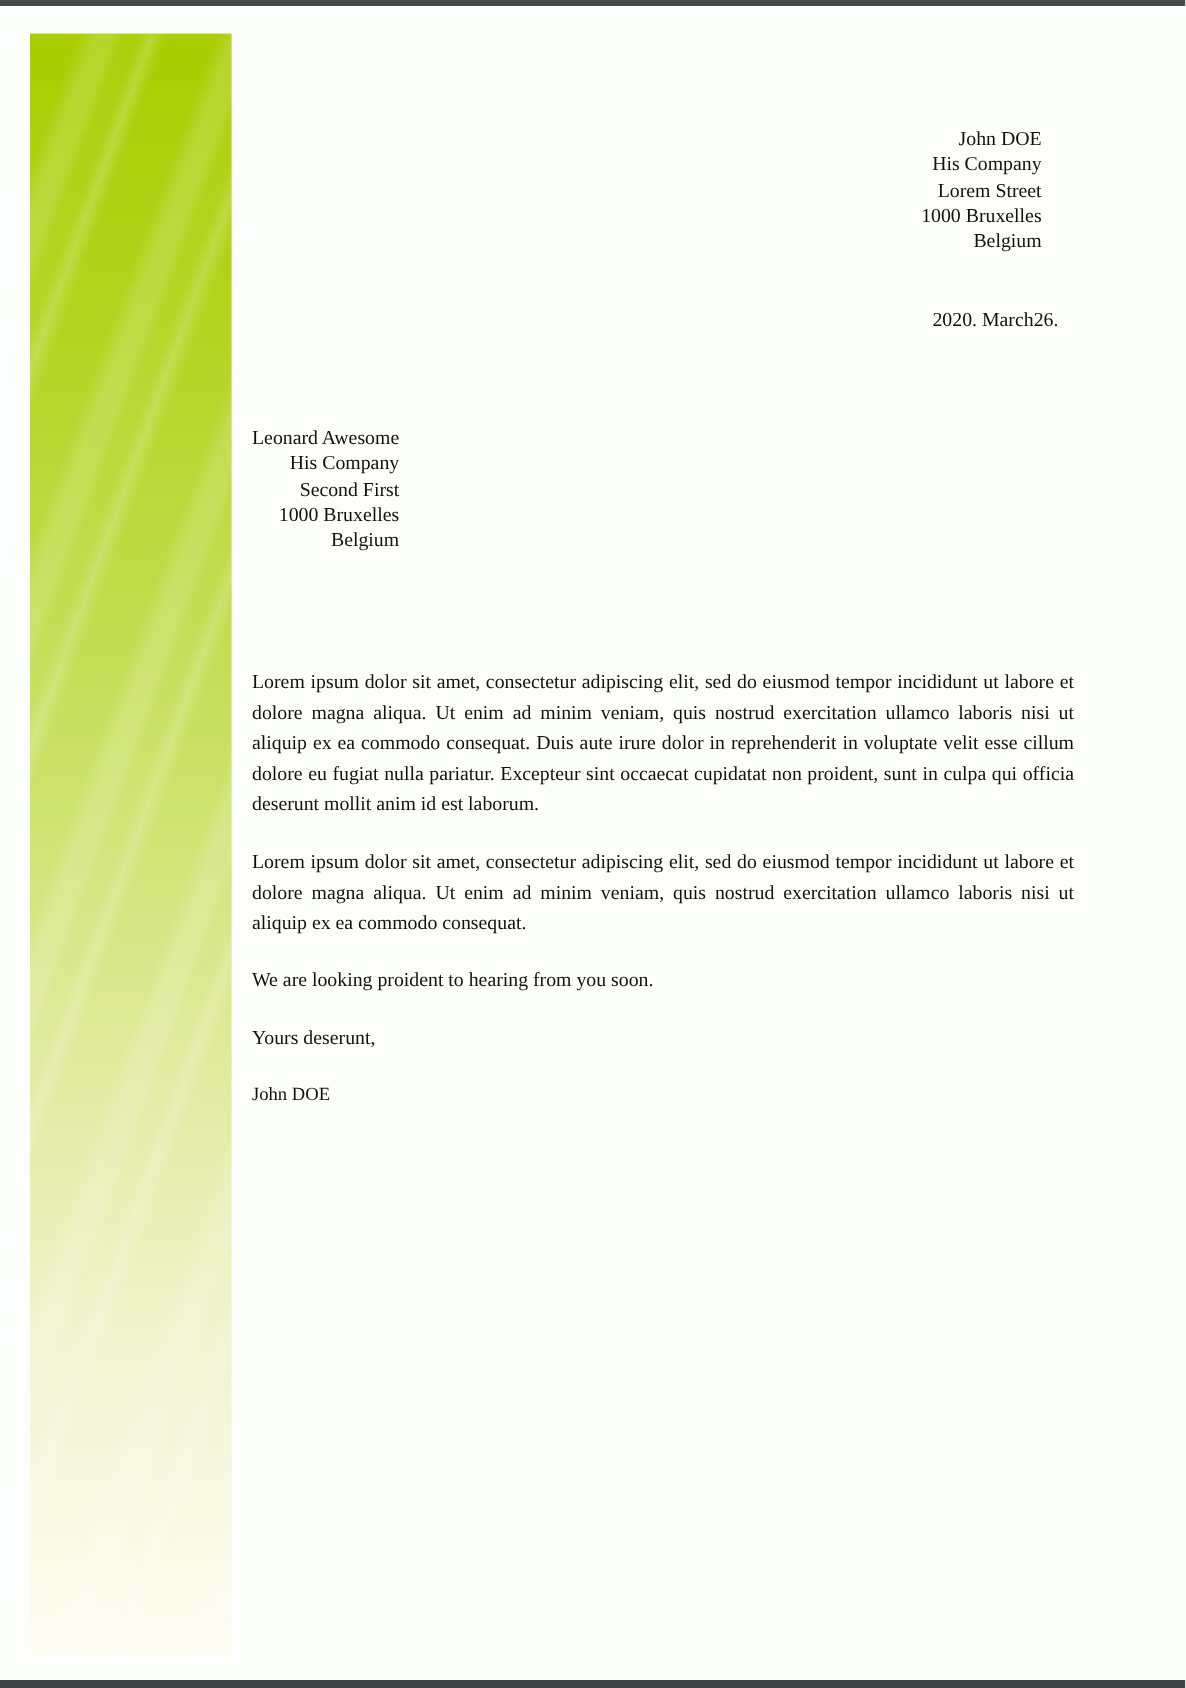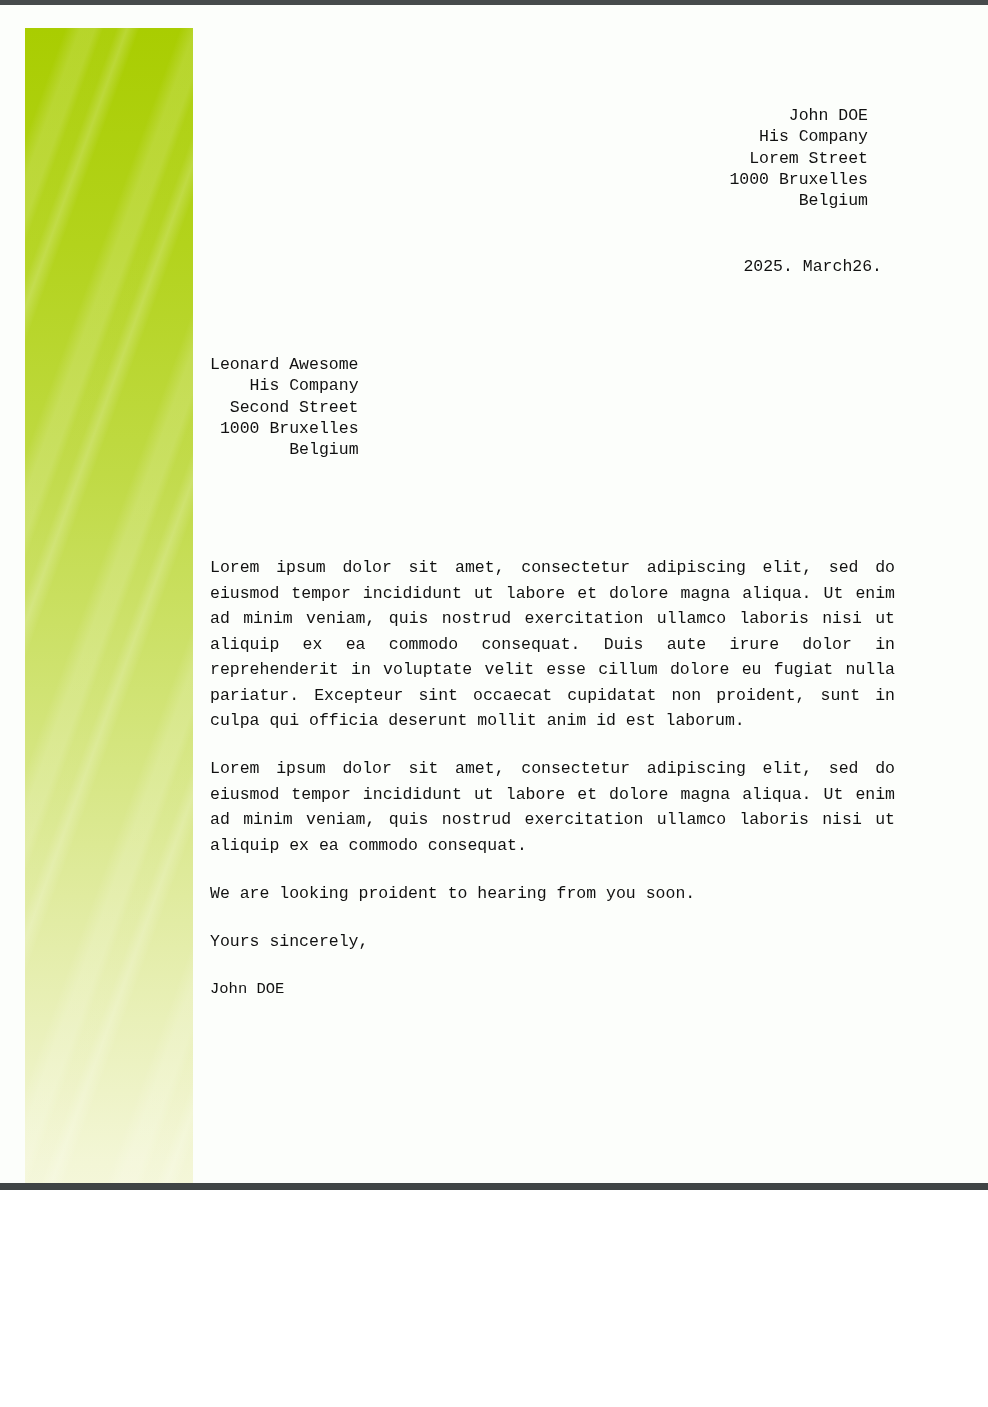--- a/index.html
+++ b/index.html
@@ -3,24 +3,24 @@
 <meta charset="utf-8">
 <style>
   html, body {
     margin: 0;
     padding: 0;
     background: #ffffff;
   }
   .page {
     position: relative;
     width: 988px;
-    height: 1190px;
+    height: 1407px;
     background: var(--page-bg, #fcfefb);
     overflow: hidden;
-    font-family: Liberation Mono, monospace;
+    font-family: Liberation Serif, serif;
     color: var(--text-color, #111111);
   }
   .edge {
     position: absolute;
     left: 0;
     right: 0;
   }
   .edge.top {
     top: 0;
     height: 5px;
@@ -108,33 +108,33 @@
   <div class="accent-bar"></div>
 
   <div class="addr sender">
     <div>John DOE</div>
     <div>His Company</div>
     <div>Lorem Street</div>
     <div>1000 Bruxelles</div>
     <div>Belgium</div>
   </div>
 
-  <div class="date-line">2025. March26.</div>
+  <div class="date-line">2020. March26.</div>
 
   <div class="addr recipient">
     <div>Leonard Awesome</div>
     <div>His Company</div>
-    <div>Second Street</div>
+    <div>Second First</div>
     <div>1000 Bruxelles</div>
     <div>Belgium</div>
   </div>
 
   <div class="letter-body">
     <p class="para">Lorem ipsum dolor sit amet, consectetur adipiscing elit, sed do eiusmod tempor incididunt ut labore et dolore magna aliqua. Ut enim ad minim veniam, quis nostrud exercitation ullamco laboris nisi ut aliquip ex ea commodo consequat. Duis aute irure dolor in reprehenderit in voluptate velit esse cillum dolore eu fugiat nulla pariatur. Excepteur sint occaecat cupidatat non proident, sunt in culpa qui officia deserunt mollit anim id est laborum.</p>
     <p class="para">Lorem ipsum dolor sit amet, consectetur adipiscing elit, sed do eiusmod tempor incididunt ut labore et dolore magna aliqua. Ut enim ad minim veniam, quis nostrud exercitation ullamco laboris nisi ut aliquip ex ea commodo consequat.</p>
     <p>We are looking proident to hearing from you soon.</p>
-    <p>Yours sincerely,</p>
+    <p>Yours deserunt,</p>
     <p class="signature">John DOE</p>
   </div>
 
   <div class="edge bottom"></div>
 
 </div>
 
 </body></html>

